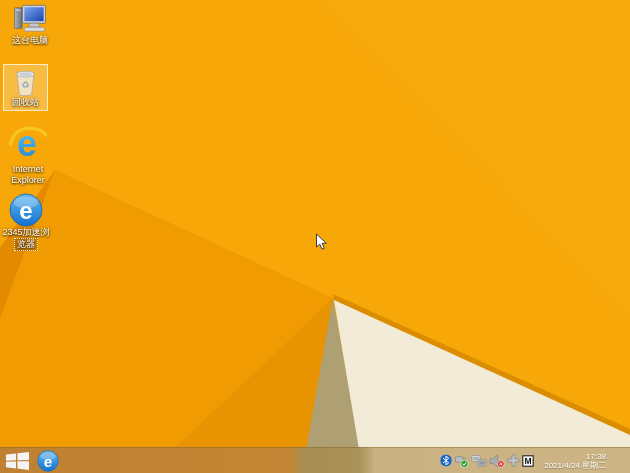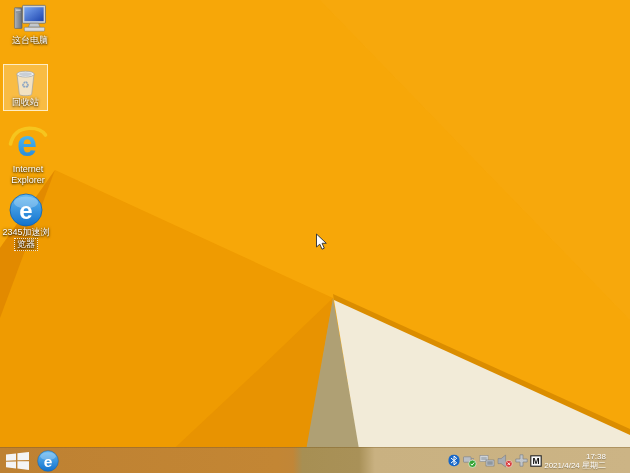--- a/index.html
+++ b/index.html
@@ -24,21 +24,21 @@
   
   .taskbar{position:absolute;left:0;bottom:0;width:630px;height:26px;box-sizing:border-box;
            background:linear-gradient(90deg,#BE8132 0%,#C38634 44%,#C18637 46.5%,
                        #A78F53 48%,#A99158 57%,#C9B181 59.5%,#CCB485 100%);
            border-top:1px solid rgba(110,75,20,.30);}
   .start-btn{position:absolute;left:0;top:0;width:34px;height:100%;
              display:flex;align-items:center;justify-content:center;}
   .pinned{position:absolute;left:37px;top:2px;width:22px;height:22px;}
   .tray{position:absolute;right:24px;top:0;height:100%;display:flex;align-items:center;gap:2px;}
   .tray-ic{display:flex;align-items:center;justify-content:center;}
-  .clock{margin-left:0;color:#fff;font-size:8px;line-height:9px;text-align:right;
+  .clock{margin-left:8px;color:#fff;font-size:8px;line-height:9px;text-align:right;
          white-space:nowrap;text-shadow:0 1px 1px rgba(0,0,0,.35);}
 </style>
 </head>
 <body>
 
 <div class="screen">
 
   <div class="wallpaper">
     <svg width="630" height="473" viewBox="0 0 630 473" preserveAspectRatio="none">
       <rect x="0" y="0" width="630" height="473" fill="#F7A708"></rect>

